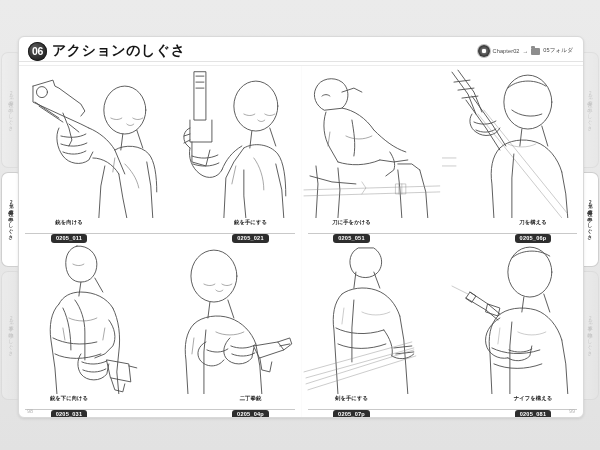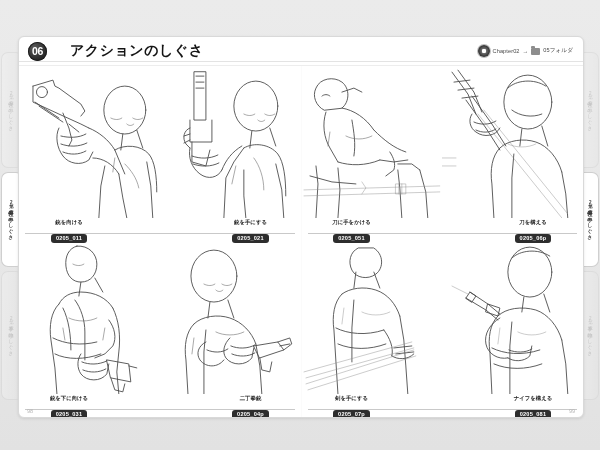--- a/index.html
+++ b/index.html
@@ -67,21 +67,21 @@
   .num-badge{
     margin-left:9px;
     width:19px;height:19px;border-radius:50%;
     background:radial-gradient(circle at 35% 30%,#5a5a5a,#262626 70%);
     color:#fff;font-size:10.5px;font-weight:bold;
     display:flex;align-items:center;justify-content:center;
     letter-spacing:-.4px;
     box-shadow:0 0 0 1px #1d1d1d inset;
   }
   .sec-title{
-    margin-left:23px;font-size:14px;font-weight:bold;color:#141414;
+    margin-left:5px;font-size:14px;font-weight:bold;color:#141414;
     letter-spacing:.5px;
   }
   .breadcrumb{
     margin-left:auto;margin-right:10px;
     display:flex;align-items:center;gap:3px;
     font-size:5.6px;color:#4a4a4a;white-space:nowrap;
   }
   .disc{
     width:12px;height:12px;border-radius:50%;
     background:radial-gradient(circle at 50% 50%,#ffffff 0 2px,#6e6e6e 2.4px,#3c3c3c 60%,#202020 100%);

